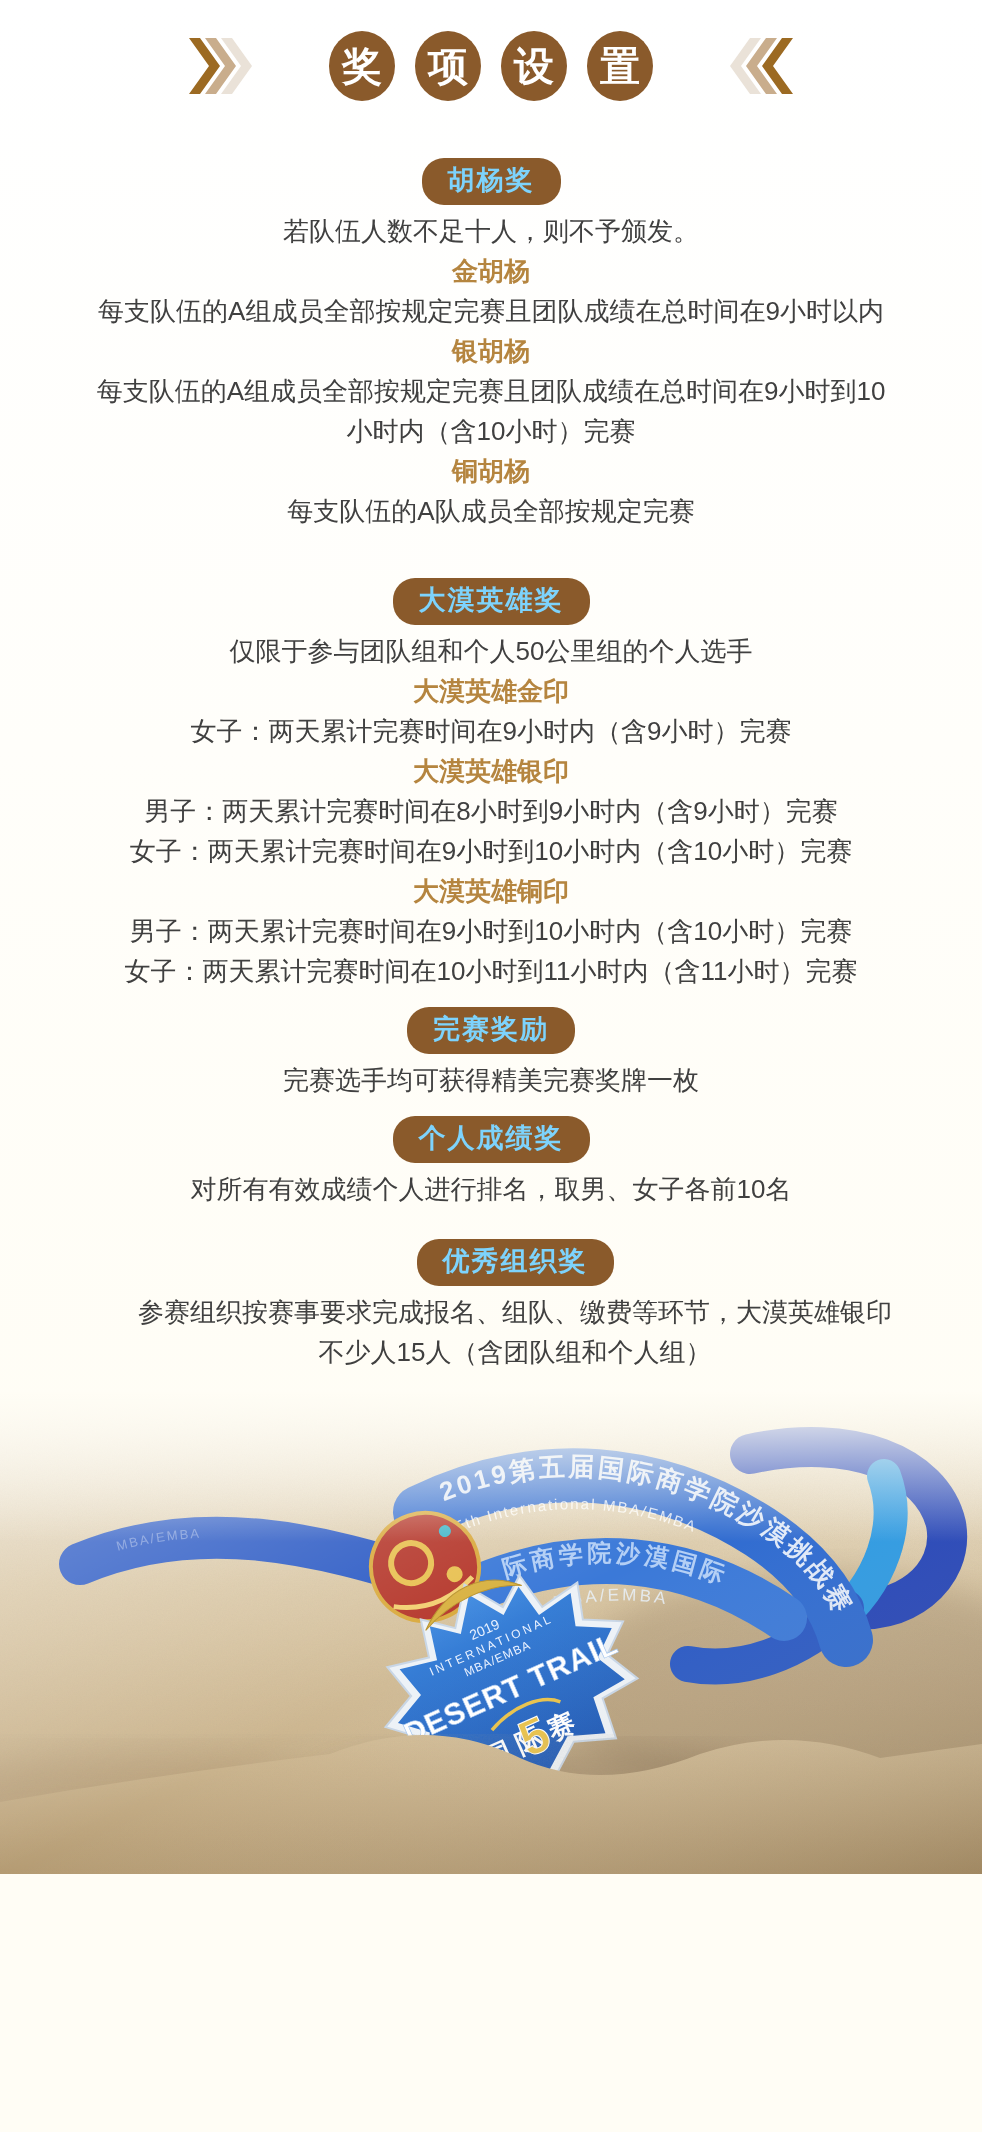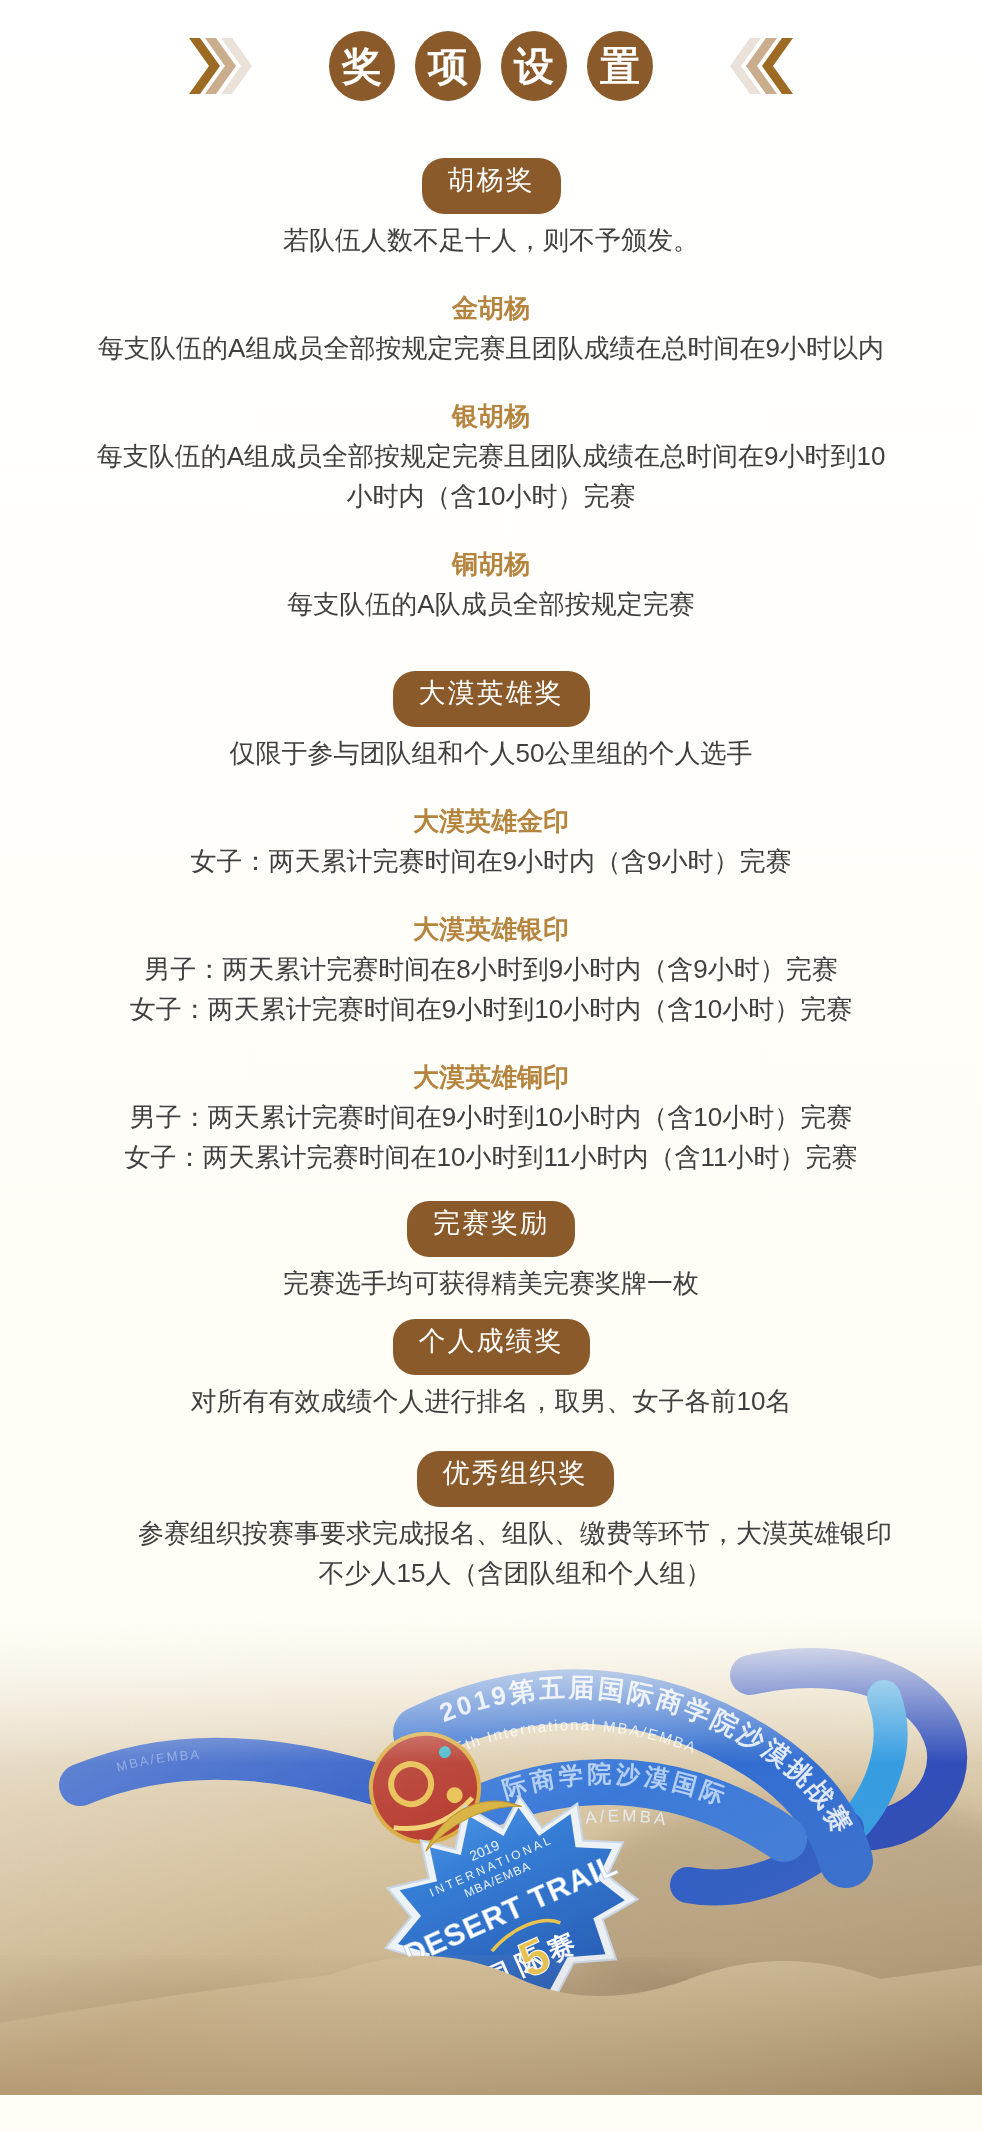--- a/index.html
+++ b/index.html
@@ -17,32 +17,32 @@
   .circles{display:flex;align-items:center;}
   .circle{
     width:66px;height:70px;margin:0 10px;border-radius:50%;
     background:#8a5a2b;color:#ffffff;font-size:40px;font-weight:700;
     display:flex;align-items:center;justify-content:center;
   }
   
   section{text-align:center;}
   .s1{margin-top:56px;}
   .s2{margin-top:47px;}
-  .s3{margin-top:24px;}
+  .s3{margin-top:16px;}
   .s4{margin-top:32px;}
   .s5{margin-top:16px;}
   .s6{margin-top:30px;margin-left:48px;}
   .badge-row{display:flex;justify-content:center;margin-bottom:6px;}
   .badge{
-    display:inline-block;background:#8a5a2b;color:#ffffff;
-    height:56px;line-height:44px;padding:0 26px;border-radius:22px;
-    font-size:27px;font-weight:400;letter-spacing:2px;
+    display:inline-block;background:#8a5a2b;color:#7dd3fc;
+    height:47px;line-height:44px;padding:0 26px;border-radius:22px;
+    font-size:27px;font-weight:700;letter-spacing:2px;
   }
   .line{height:40px;line-height:40px;font-size:26px;color:#404040;}
-  .line.sub{color:#b5853f;font-weight:700;margin-top:28px;}
+  .line.sub{color:#b5853f;font-weight:700;}
   
   .photo{margin-top:20px;width:982px;height:482px;position:relative;}
   .photo svg{display:block;}
 </style>
 </head>
 <body>
 
 <div class="page">
 
   <header class="header">

